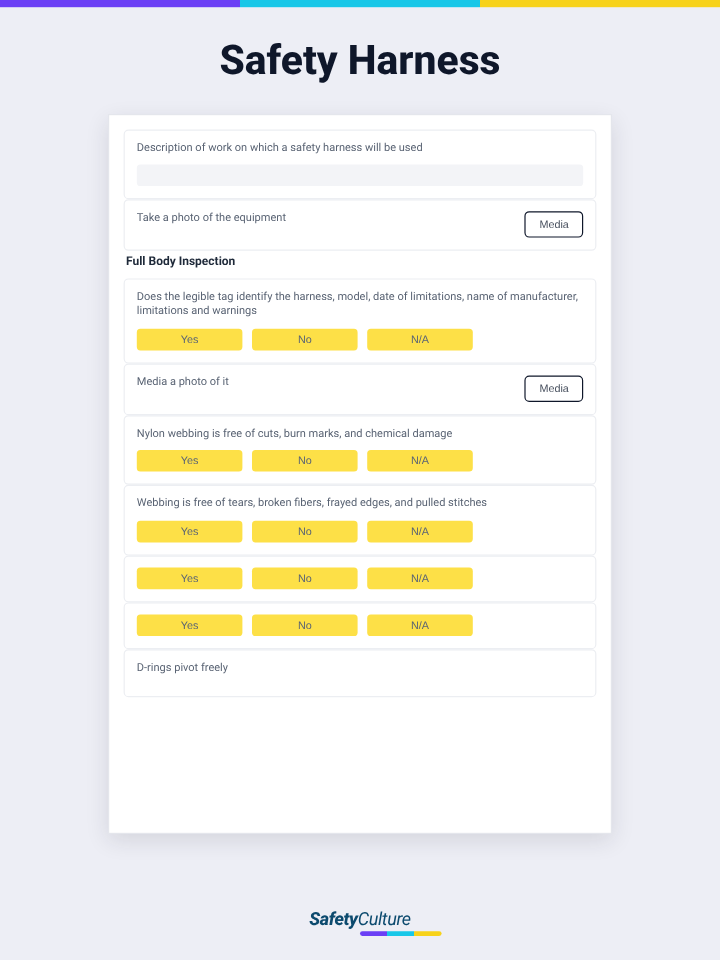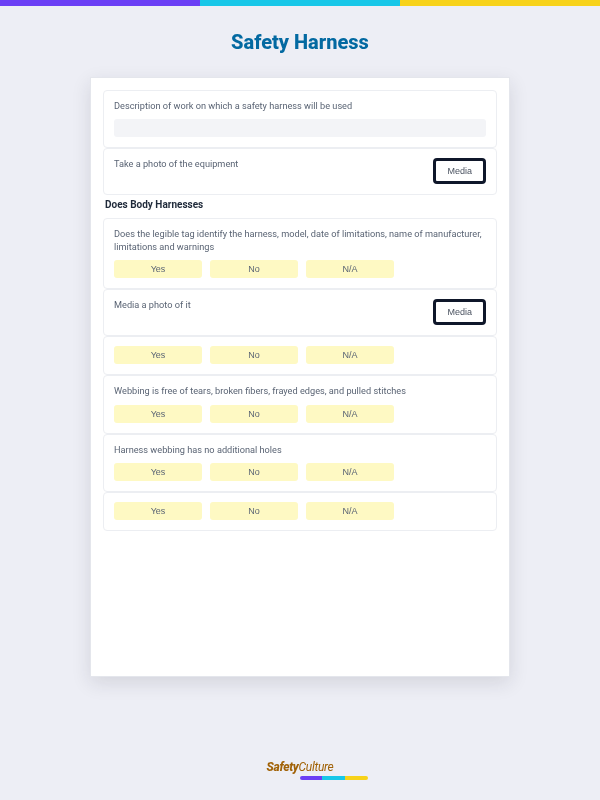--- a/index.html
+++ b/index.html
@@ -20,23 +20,23 @@
   .seg.purple { background: #6b3ff5; }
   .seg.cyan   { background: #18c7e8; }
   .seg.yellow { background: #f7d21a; }
 
   .title {
     text-align: center;
     margin-top: 24px;
     margin-bottom: 22px;
   }
   .title h1 {
-    font-size: 20px;
+    font-size: 34px;
     font-weight: 800;
-    color: #0369a1;
+    color: #0f172a;
     line-height: 1.25;
   }
 
   .card {
     width: 420px;
     margin: 0 auto;
     background: #ffffff;
     border: 1px solid #e4e6ec;
     box-shadow: 0 6px 18px rgba(30,34,52,0.12);
     padding: 12px 12px 8px 12px;
@@ -70,53 +70,53 @@
     border: none;
     border-radius: 3px;
   }
   .row-media {
     display: flex;
     align-items: flex-start;
     justify-content: space-between;
   }
   .row-media .qtext { margin-bottom: 0; }
   .media-btn {
-    border: 3px solid #0f172a;
+    border: 1px solid #0f172a;
     background: #fff;
     color: #4a5260;
     font-size: 9px;
     padding: 5px 11px;
     border-radius: 4px;
   }
   .opts {
     display: flex;
     gap: 8px;
   }
   .opt {
     flex: 0 0 auto;
     width: 88px;
-    background: #fef9c3;
+    background: #fde047;
     border: none;
     border-radius: 3px;
     font-size: 9px;
     color: #5a6474;
     padding: 4px 0;
     text-align: center;
   }
 
   .brand {
     position: absolute;
     left: 0; right: 0;
     bottom: 20px;
     text-align: center;
   }
   .brand .word {
-    font-size: 12px;
+    font-size: 15px;
     font-weight: 400;
-    color: #a16207;
+    color: #0c4a6e;
     font-style: italic;
     letter-spacing: -0.3px;
   }
   .brand .word b { font-weight: 800; font-style: italic; }
   .brand .underline {
     width: 68px;
     height: 4px;
     margin: 1px auto 0 auto;
     border-radius: 2px;
     background: linear-gradient(90deg,#6b3ff5 0 33%,#18c7e8 33% 66%,#f7d21a 66% 100%);
@@ -144,70 +144,74 @@
   <div class="qbox">
     <div class="qtext">Description of work on which a safety harness will be used</div>
     <div class="text-input"></div>
   </div>
 
   <div class="qbox row-media">
     <div class="qtext">Take a photo of the equipment</div>
     <button class="media-btn">Media</button>
   </div>
 
-  <div class="sec-title">Does Body Harnesses</div>
+  <div class="sec-title">Full Body Inspection</div>
 
   <div class="qbox">
     <div class="qtext">Does the legible tag identify the harness, model, date of limitations, name of manufacturer, limitations and warnings</div>
     <div class="opts">
       <button class="opt">Yes</button>
       <button class="opt">No</button>
       <button class="opt">N/A</button>
     </div>
   </div>
 
   <div class="qbox row-media">
     <div class="qtext">Media a photo of it</div>
     <button class="media-btn">Media</button>
   </div>
 
   <div class="qbox">
+    <div class="qtext">Nylon webbing is free of cuts, burn marks, and chemical damage</div>
     <div class="opts">
       <button class="opt">Yes</button>
       <button class="opt">No</button>
       <button class="opt">N/A</button>
     </div>
   </div>
 
   <div class="qbox">
     <div class="qtext">Webbing is free of tears, broken fibers, frayed edges, and pulled stitches</div>
     <div class="opts">
       <button class="opt">Yes</button>
       <button class="opt">No</button>
       <button class="opt">N/A</button>
     </div>
   </div>
 
   <div class="qbox">
-    <div class="qtext">Harness webbing has no additional holes</div>
-    <div class="opts">
-      <button class="opt">Yes</button>
-      <button class="opt">No</button>
-      <button class="opt">N/A</button>
-    </div>
-  </div>
-
-  <div class="qbox">
-    <div class="opts">
-      <button class="opt">Yes</button>
-      <button class="opt">No</button>
-      <button class="opt">N/A</button>
-    </div>
-  </div>
-
+    <div class="opts">
+      <button class="opt">Yes</button>
+      <button class="opt">No</button>
+      <button class="opt">N/A</button>
+    </div>
+  </div>
+
+  <div class="qbox">
+    <div class="opts">
+      <button class="opt">Yes</button>
+      <button class="opt">No</button>
+      <button class="opt">N/A</button>
+    </div>
+  </div>
+
+  <div class="qbox">
+    <div class="qtext">D-rings pivot freely</div>
+
+  </div>
 
 </div>
 
 <div class="brand">
   <span class="word">
     <b>Safety</b><span>Culture</span>
   </span>
   <div class="underline"></div>
 </div>
 

